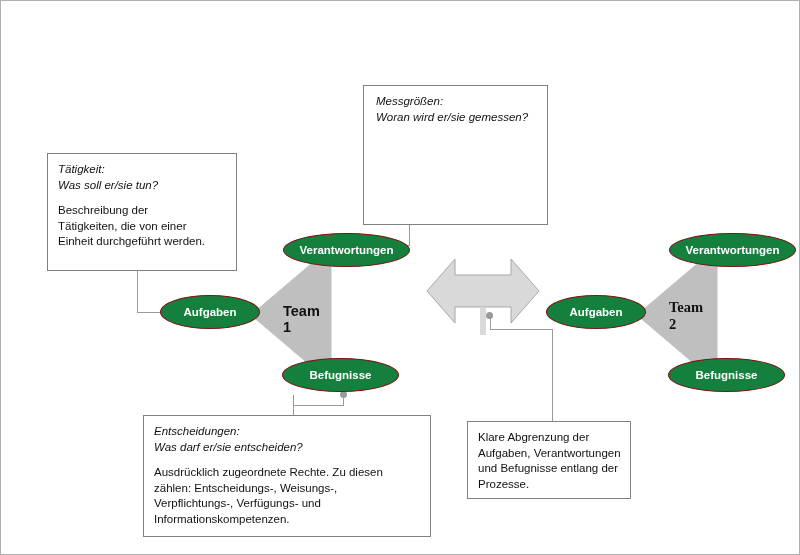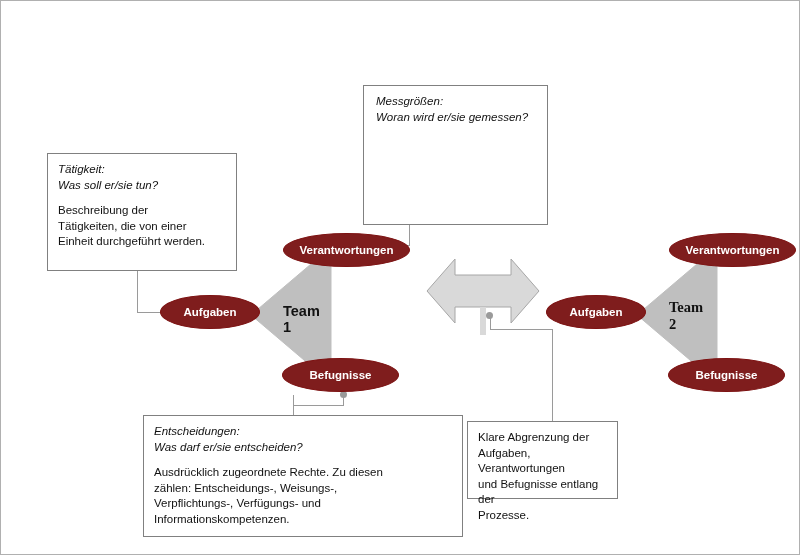--- a/index.html
+++ b/index.html
@@ -50,22 +50,22 @@
     margin-bottom: 10px;
   }
   .callout .bd {
     white-space: pre-line;
   }
   .callout .bd.only {
     margin-top: 0;
   }
   #callout-taetigkeit { left: 46px;  top: 152px; width: 190px; height: 118px; }
   #callout-messgroessen { left: 362px; top: 84px;  width: 185px; height: 140px; padding-left: 12px; }
-  #callout-entscheidungen { left: 142px; top: 414px; width: 320px; height: 122px; }
-  #callout-abgrenzung { left: 466px; top: 420px; width: 151px; height: 78px; }
+  #callout-entscheidungen { left: 142px; top: 414px; width: 288px; height: 122px; }
+  #callout-abgrenzung { left: 466px; top: 420px; width: 164px; height: 78px; }
 
   
   .conn {
     position: absolute;
     background: #9a9a9a;
   }
   .conn.h { height: 1px; }
   .conn.v { width: 1px; }
   .dot {
     position: absolute;
@@ -78,21 +78,21 @@
   
   .team { position: absolute; }
   .team-label {
     position: absolute;
     font-size: 14.5px;
     font-weight: bold;
     color: #111111;
   }
   .ellipse {
     position: absolute;
-    background: #7f1d1d;
+    background: #15803d;
     border: 1px solid #7d1313;
     border-radius: 50%;
     color: #ffffff;
     font-size: 11.5px;
     font-weight: bold;
     display: flex;
     align-items: center;
     justify-content: center;
     text-align: center;
     box-sizing: border-box;

